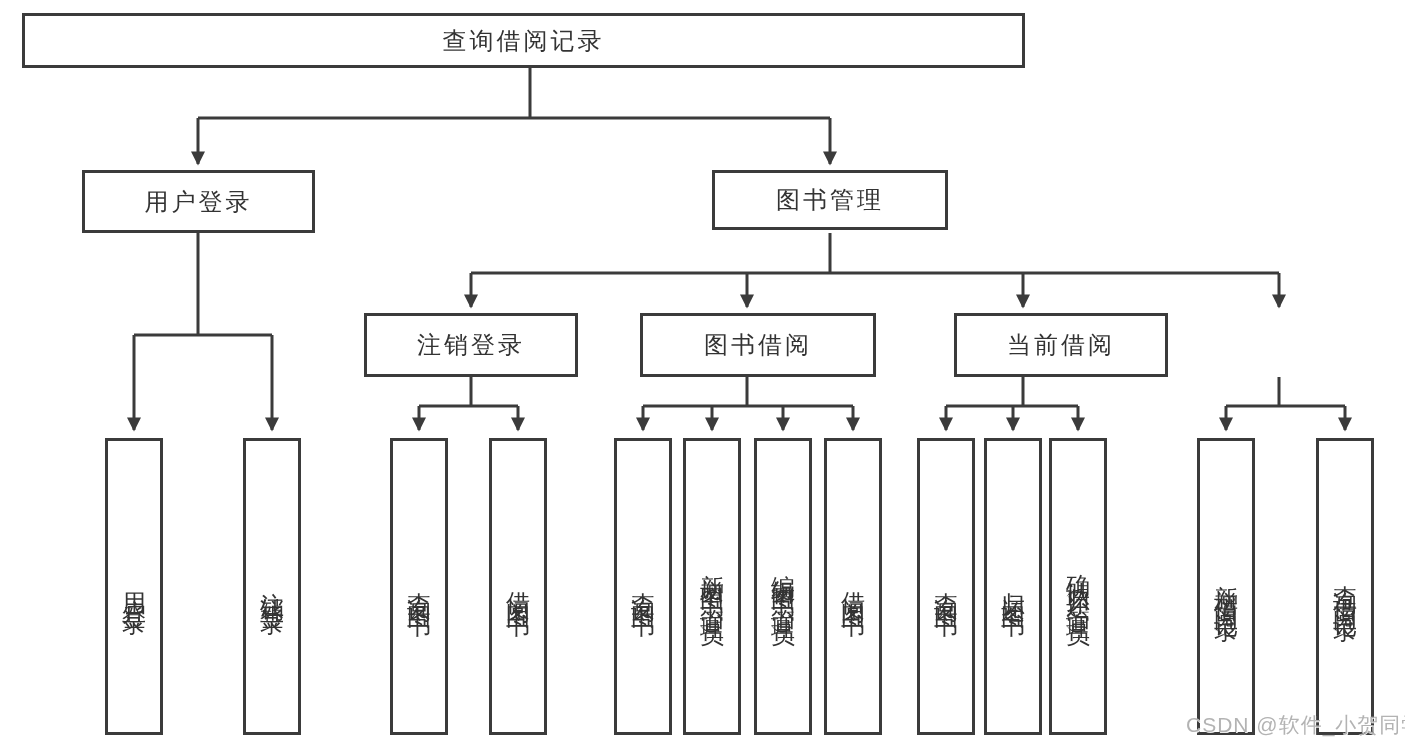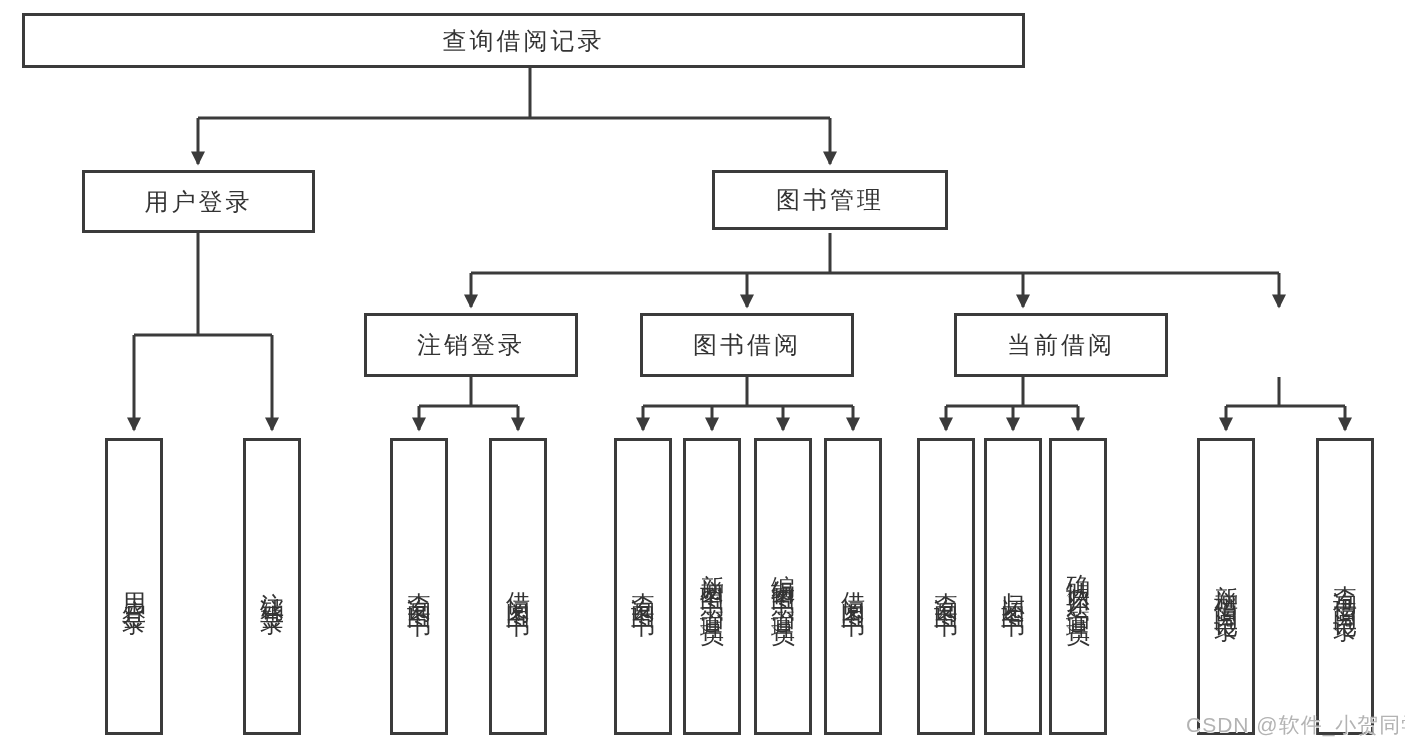--- a/index.html
+++ b/index.html
@@ -107,21 +107,21 @@
     <line x1="1226" y1="406" x2="1226" y2="430" marker-end="url(#arrowhead)"></line>
     <line x1="1345" y1="406" x2="1345" y2="430" marker-end="url(#arrowhead)"></line>
   </svg>
 
   <div class="box" style="left:22px; top:13px; width:1003px; height:55px;">查询借阅记录</div>
 
   <div class="box" style="left:82px; top:170px; width:233px; height:63px;">用户登录</div>
   <div class="box" style="left:712px; top:170px; width:236px; height:60px;">图书管理</div>
 
   <div class="box" style="left:364px; top:313px; width:214px; height:64px;">注销登录</div>
-  <div class="box" style="left:640px; top:313px; width:214px; height:64px;">图书借阅</div>
+  <div class="box" style="left:640px; top:313px; width:236px; height:64px;">图书借阅</div>
   <div class="box" style="left:916px; top:313px; width:214px; height:64px;margin-left:38px;">当前借阅</div>
 
   <div class="v-box" style="left:105px;">用户登录</div>
   <div class="v-box" style="left:243px;">注销登录</div>
 
   <div class="v-box" style="left:390px;">查询图书</div>
   <div class="v-box" style="left:489px;">借阅图书</div>
 
   <div class="v-box" style="left:614px;">查询图书</div>
   <div class="v-box" style="left:683px;">新增图书（管理员）</div>

